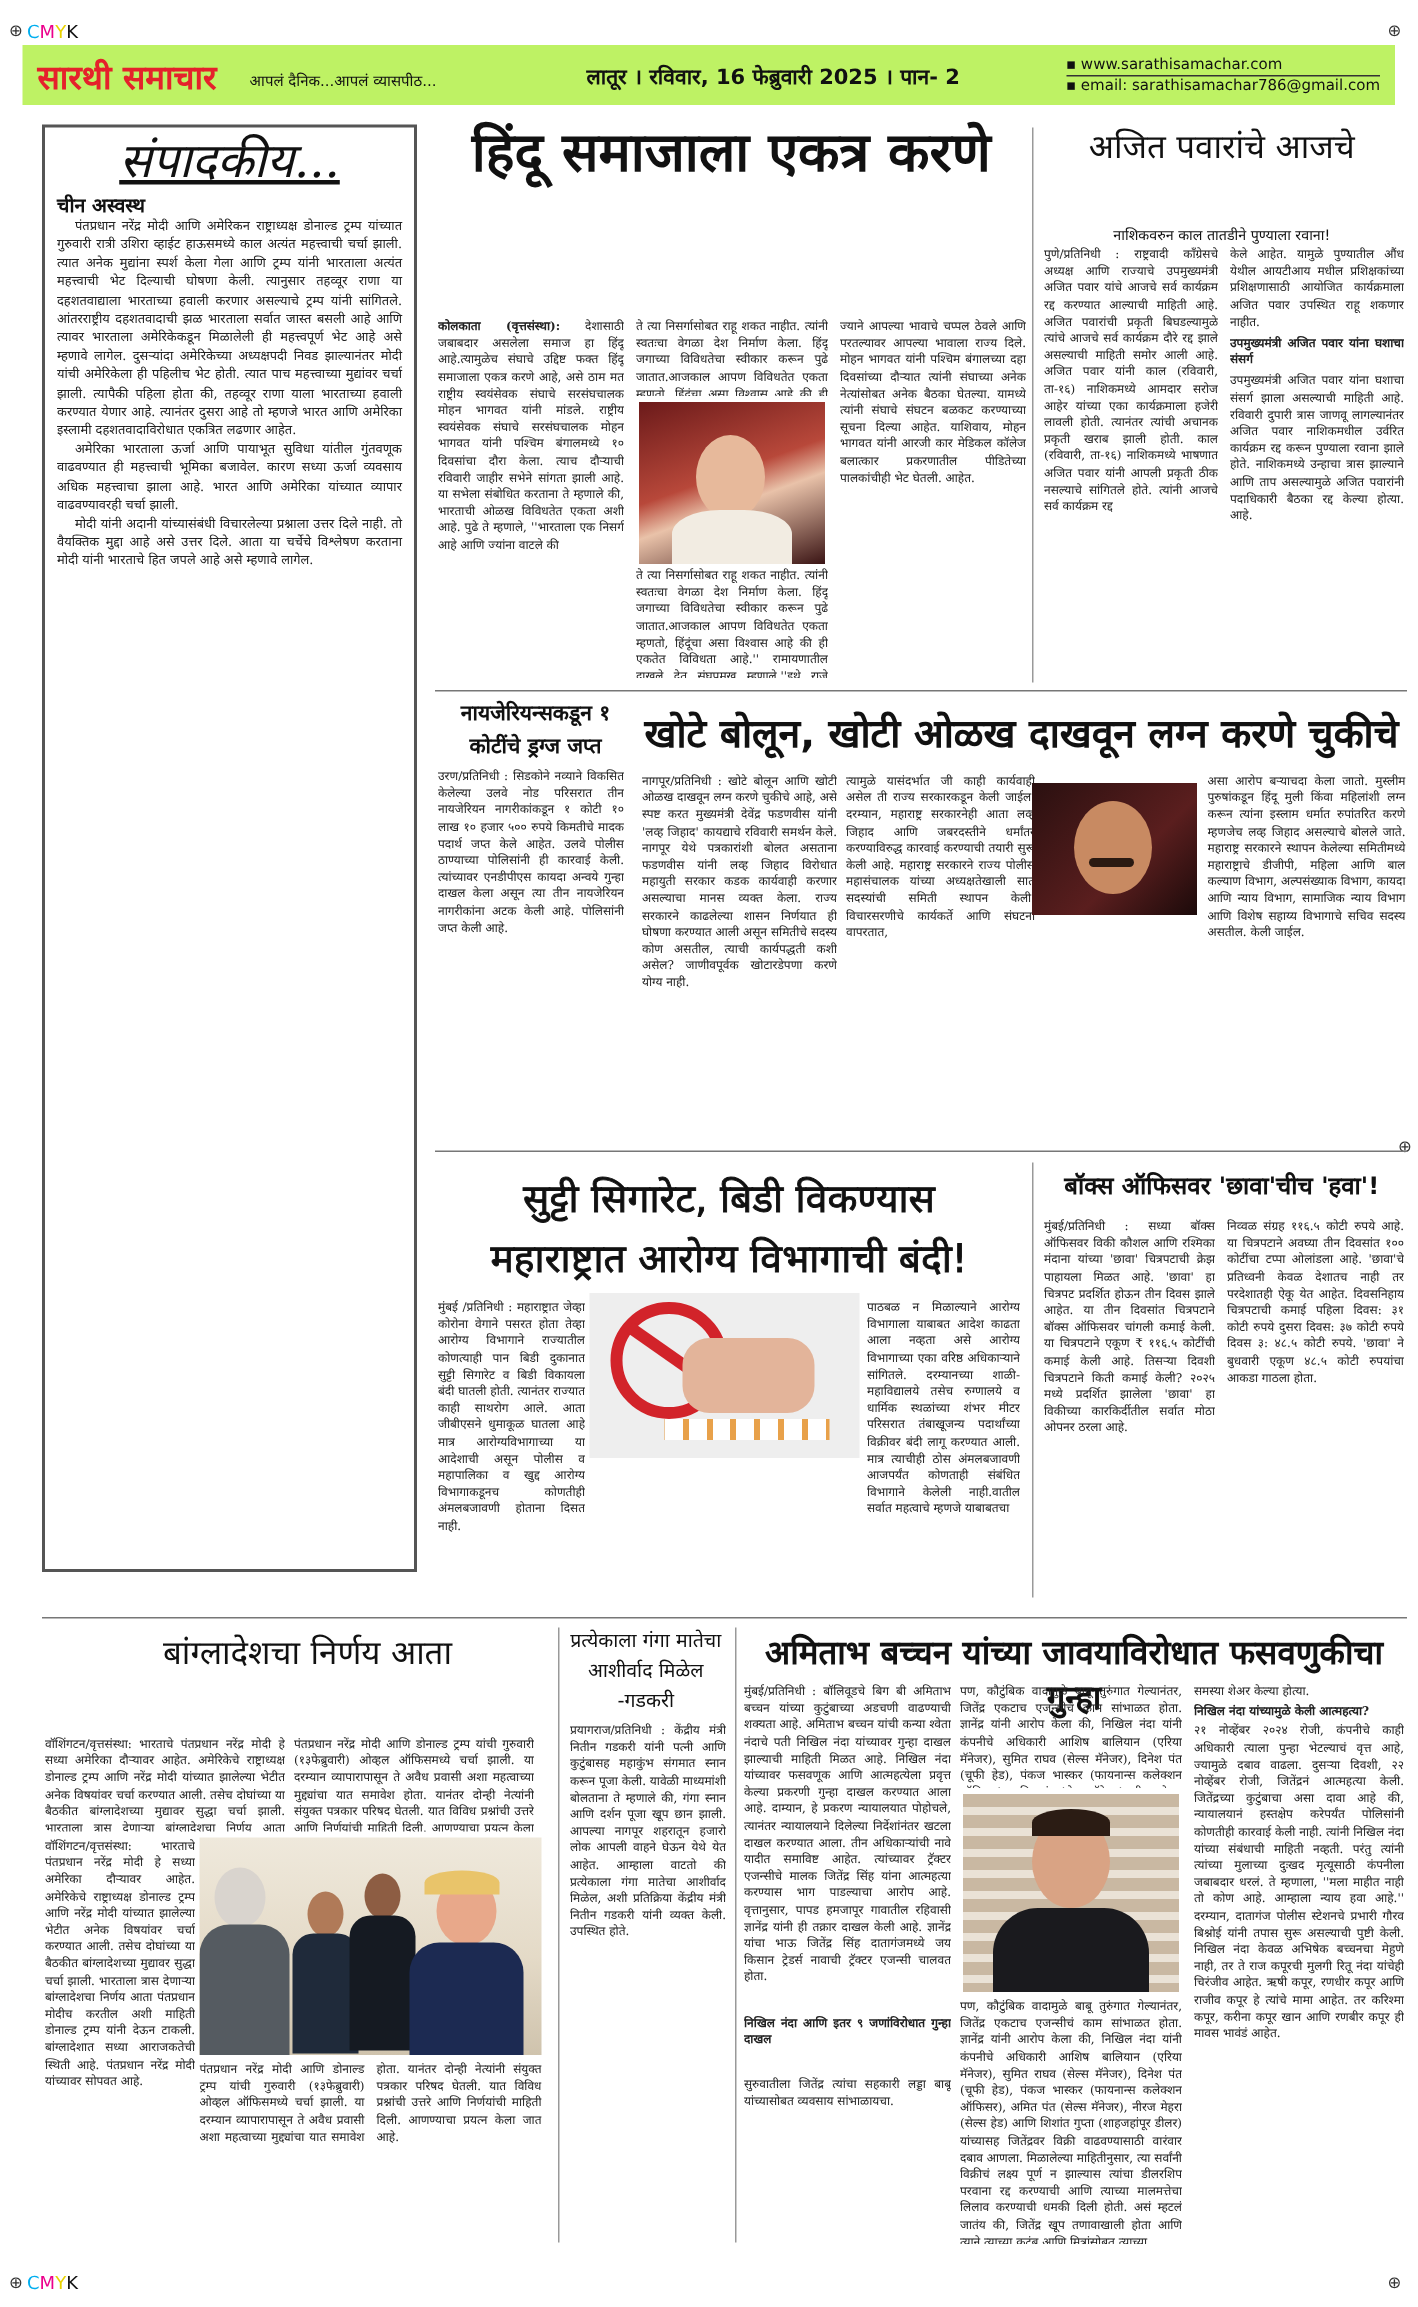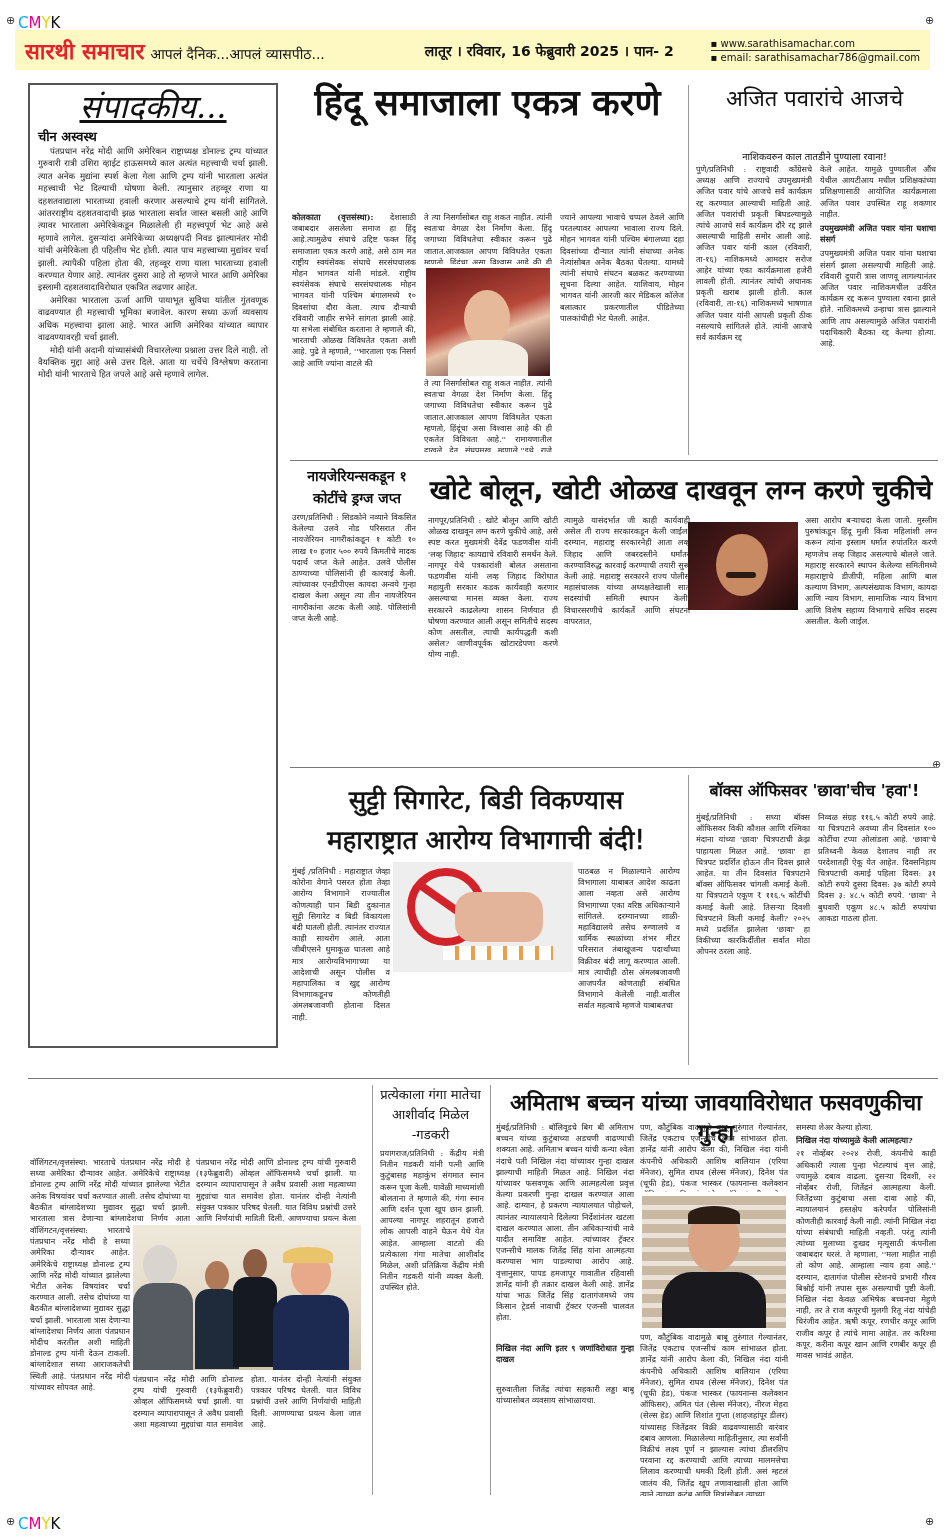--- a/index.html
+++ b/index.html
@@ -1,22 +1,22 @@
 <!DOCTYPE html>
 <html><head>
 <meta charset="utf-8">
 <style>
 *{box-sizing:border-box;margin:0;padding:0}
 body{width:945px;height:1538px;background:#fff;font-family:"DejaVu Sans",sans-serif;color:#111;position:relative;overflow:hidden}
 .reg{position:absolute;font-size:11px;color:#333}
-.cmyk{position:absolute;font-size:15px;letter-spacing:0}
+.cmyk{position:absolute;font-size:12px;letter-spacing:0}
 .cmyk .c{color:#00aeef}.cmyk .m{color:#ec008c}.cmyk .y{color:#e8d200}.cmyk .k{color:#111}
-.mast{position:absolute;left:15px;top:30px;width:915px;height:40px;background:#fef9c3;display:flex;align-items:center;padding:0 10px}
+.mast{position:absolute;left:15px;top:30px;width:915px;height:40px;background:#bef264;display:flex;align-items:center;padding:0 10px}
 .brand{color:#e5212b;font-weight:bold;font-size:22px;font-family:"DejaVu Serif",serif}
-.tag{font-size:14px;margin-left:6px;margin-top:6px}
+.tag{font-size:10px;margin-left:22px;margin-top:6px}
 .dateline{font-size:14px;font-weight:bold;margin-left:100px}
 .contact{margin-left:auto;font-size:10px;line-height:13px}
 .contact div{border-bottom:1px solid #333}
 .contact div:last-child{border-bottom:none}
 .box{position:absolute;border:2px solid #555}
 .body{font-family:"DejaVu Serif",serif;font-size:8px;line-height:11.2px;text-align:justify;color:#222}
 .h1{font-weight:bold;text-align:center;color:#111;font-family:"DejaVu Sans",sans-serif;line-height:1.15}
 .hr{position:absolute;height:1px;background:#777}
 .vr{position:absolute;width:1px;background:#999}
 .photo{position:absolute;overflow:hidden}
@@ -107,20 +107,21 @@
 <div class="col body" style="left:578px;top:866px;width:102px;height:200px;overflow:hidden">पाठबळ न मिळाल्याने आरोग्य विभागाला याबाबत आदेश काढता आला नव्हता असे आरोग्य विभागाच्या एका वरिष्ठ अधिकाऱ्याने सांगितले. दरम्यानच्या शाळी- महाविद्यालये तसेच रुग्णालये व धार्मिक स्थळांच्या शंभर मीटर परिसरात तंबाखूजन्य पदार्थांच्या विक्रीवर बंदी लागू करण्यात आली. मात्र त्याचीही ठोस अंमलबजावणी आजपर्यंत कोणताही संबंधित विभागाने केलेली नाही.वातील सर्वात महत्वाचे म्हणजे याबाबतचा</div>
 
 <div class="vr" style="left:688px;top:775px;height:290px"></div>
 <div class="h1" style="position:absolute;left:692px;top:782px;width:245px;font-size:16px">बॉक्स ऑफिसवर 'छावा'चीच 'हवा'!</div>
 <div class="col body" style="left:696px;top:812px;width:114px;height:252px;overflow:hidden">मुंबई/प्रतिनिधी : सध्या बॉक्स ऑफिसवर विकी कौशल आणि रश्मिका मंदाना यांच्या 'छावा' चित्रपटाची क्रेझ पाहायला मिळत आहे. 'छावा' हा चित्रपट प्रदर्शित होऊन तीन दिवस झाले आहेत. या तीन दिवसांत चित्रपटाने बॉक्स ऑफिसवर चांगली कमाई केली. या चित्रपटाने एकूण ₹ ११६.५ कोटींची कमाई केली आहे. तिसऱ्या दिवशी चित्रपटाने किती कमाई केली? २०२५ मध्ये प्रदर्शित झालेला 'छावा' हा विकीच्या कारकिर्दीतील सर्वात मोठा ओपनर ठरला आहे.</div>
 <div class="col body" style="left:818px;top:812px;width:118px;height:252px;overflow:hidden">निव्वळ संग्रह ११६.५ कोटी रुपये आहे. या चित्रपटाने अवघ्या तीन दिवसांत १०० कोटींचा टप्पा ओलांडला आहे. 'छावा'चे प्रतिध्वनी केवळ देशातच नाही तर परदेशातही ऐकू येत आहेत. दिवसनिहाय चित्रपटाची कमाई पहिला दिवस: ३१ कोटी रुपये दुसरा दिवस: ३७ कोटी रुपये दिवस ३: ४८.५ कोटी रुपये. 'छावा' ने बुधवारी एकूण ४८.५ कोटी रुपयांचा आकडा गाठला होता.</div>
 
 <div class="hr" style="left:28px;top:1078px;width:910px"></div>
 
 <div class="h1" style="position:absolute;left:40px;top:1088px;width:330px;font-weight:normal;font-size:22px;line-height:30px">
+  <div>बांग्लादेशचा निर्णय आता</div>
 </div>
 <div class="col body" style="left:30px;top:1157px;width:160px;height:64px;overflow:hidden">वॉशिंगटन/वृत्तसंस्था: भारताचे पंतप्रधान नरेंद्र मोदी हे सध्या अमेरिका दौऱ्यावर आहेत. अमेरिकेचे राष्ट्राध्यक्ष डोनाल्ड ट्रम्प आणि नरेंद्र मोदी यांच्यात झालेल्या भेटीत अनेक विषयांवर चर्चा करण्यात आली. तसेच दोघांच्या या बैठकीत बांग्लादेशच्या मुद्यावर सुद्धा चर्चा झाली. भारताला त्रास देणाऱ्या बांग्लादेशचा निर्णय आता पंतप्रधान मोदीच करतील अशी माहिती डोनाल्ड ट्रम्प यांनी देऊन टाकली. बांग्लादेशात सध्या आराजकतेची स्थिती आहे. पंतप्रधान नरेंद्र मोदी यांच्यावर सोपवत आहे.</div>
 <div class="col body" style="left:30px;top:1225px;width:100px;height:270px;overflow:hidden"><span>वॉशिंगटन/वृत्तसंस्था: भारताचे पंतप्रधान नरेंद्र मोदी हे सध्या अमेरिका दौऱ्यावर आहेत. अमेरिकेचे राष्ट्राध्यक्ष डोनाल्ड ट्रम्प आणि नरेंद्र मोदी यांच्यात झालेल्या भेटीत अनेक विषयांवर चर्चा करण्यात आली. तसेच दोघांच्या या बैठकीत बांग्लादेशच्या मुद्यावर सुद्धा चर्चा झाली. भारताला त्रास देणाऱ्या बांग्लादेशचा निर्णय आता पंतप्रधान मोदीच करतील अशी माहिती डोनाल्ड ट्रम्प यांनी देऊन टाकली. बांग्लादेशात सध्या आराजकतेची स्थिती आहे. पंतप्रधान नरेंद्र मोदी यांच्यावर सोपवत आहे.</span></div>
 <div class="col body" style="left:196px;top:1157px;width:160px;height:64px;overflow:hidden">पंतप्रधान नरेंद्र मोदी आणि डोनाल्ड ट्रम्प यांची गुरुवारी (१३फेब्रुवारी) ओव्हल ऑफिसमध्ये चर्चा झाली. या दरम्यान व्यापारापासून ते अवैध प्रवासी अशा महत्वाच्या मुद्द्यांचा यात समावेश होता. यानंतर दोन्ही नेत्यांनी संयुक्त पत्रकार परिषद घेतली. यात विविध प्रश्नांची उत्तरे आणि निर्णयांची माहिती दिली. आणण्याचा प्रयत्न केला जात आहे.</div>
 <div class="photo" style="left:133px;top:1225px;width:228px;height:145px;background:linear-gradient(180deg,#efe9dc 0,#e4dac7 55%,#cfc3ad 100%)">
   <div style="position:absolute;left:10px;top:20px;width:34px;height:40px;border-radius:50%;background:#d9d4ce"></div>
   <div style="position:absolute;left:0;top:58px;width:60px;height:90px;background:#555b61;border-radius:20px 20px 0 0"></div>
   <div style="position:absolute;left:72px;top:36px;width:24px;height:30px;border-radius:50%;background:#b07a58"></div>
   <div style="position:absolute;left:62px;top:64px;width:44px;height:80px;background:#1f2a3a;border-radius:14px 14px 0 0"></div>
   <div style="position:absolute;left:110px;top:24px;width:24px;height:30px;border-radius:50%;background:#8d5d43"></div>

